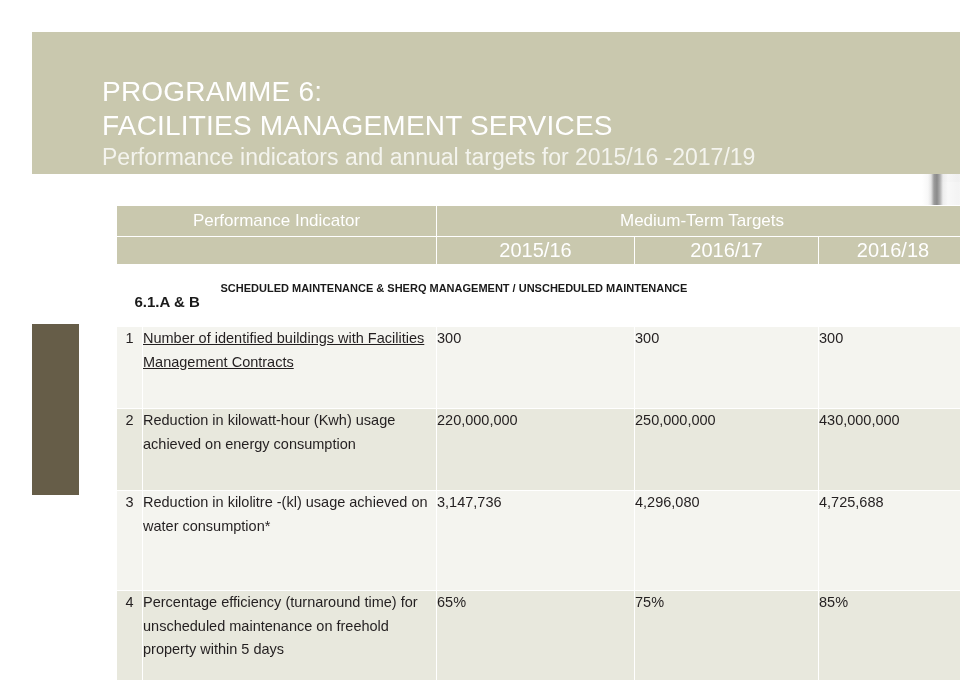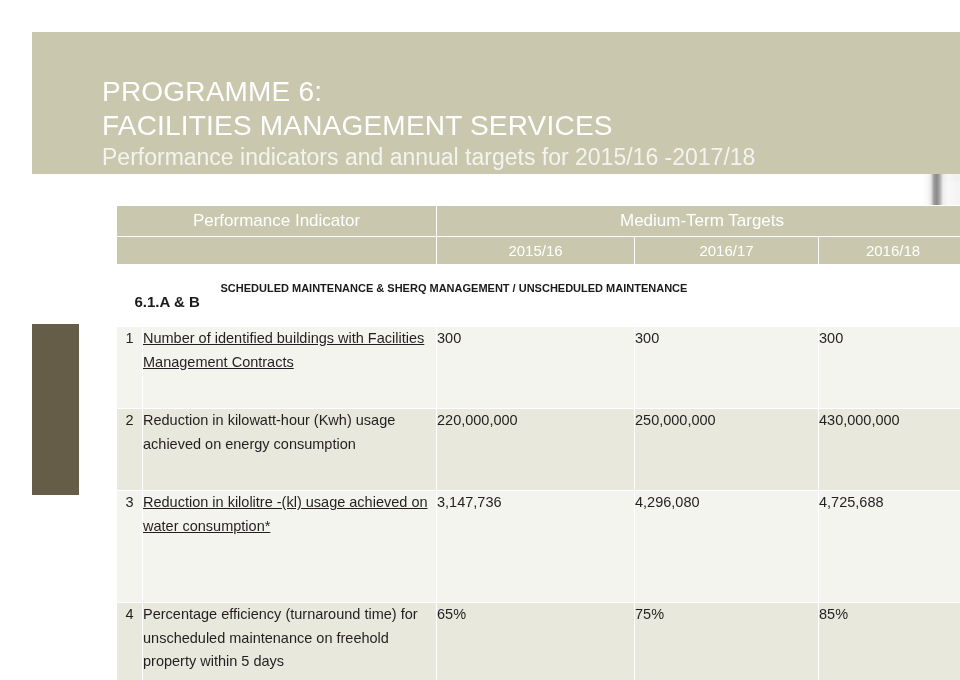--- a/index.html
+++ b/index.html
@@ -149,21 +149,21 @@
     font-size: 17px;
     font-weight: 400;
     text-align: center;
     height: 30px;
     line-height: 30px;
     border: 1px solid #ffffff;
   }
   .hdr-sub {
     background: #c9c8ae;
     color: #ffffff;
-    font-size: 15px;
+    font-size: 20px;
     font-weight: 400;
     text-align: center;
     height: 27px;
     line-height: 27px;
     border: 1px solid #ffffff;
   }
   .hdr-blank { background: #c9c8ae; border: 1px solid #ffffff; }
 
   
   tr.group-row td {
@@ -207,21 +207,21 @@
 
   <div class="bg-photo bg-topright"></div>
   <div class="bg-photo bg-right"></div>
   <div class="bg-photo bg-right-glass"></div>
   <div class="bg-photo bg-bottom"></div>
   <div class="bg-photo bg-bottom-dark"></div>
 
   <div class="title-band">
     <div class="title-line1">PROGRAMME 6:</div>
     <div class="title-line2">FACILITIES MANAGEMENT SERVICES</div>
-    <div class="subtitle">Performance indicators and annual targets for 2015/16 -2017/18</div>
+    <div class="subtitle">Performance indicators and annual targets for 2015/16 -2017/19</div>
   </div>
 
   <div class="accent-block"></div>
 
   <div class="tbl-wrap">
     <table class="pi">
       <colgroup>
         <col class="col-num">
           <col class="col-ind">
           <col class="col-y1">
@@ -264,21 +264,21 @@
         <tr class="row-b">
           <td class="cell num">2</td>
           <td class="cell" style="height:82px;">Reduction in kilowatt-hour (Kwh) usage  achieved on energy consumption</td>
           <td class="cell">220,000,000</td>
           <td class="cell">250,000,000</td>
           <td class="cell">430,000,000</td>
         </tr>
 
         <tr class="row-a">
           <td class="cell num">3</td>
-          <td class="cell" style="height:112px;text-decoration:underline;">Reduction in kilolitre -(kl) usage achieved on water consumption*</td>
+          <td class="cell" style="height:100px;">Reduction in kilolitre -(kl) usage achieved on water consumption*</td>
           <td class="cell">3,147,736</td>
           <td class="cell">4,296,080</td>
           <td class="cell">4,725,688</td>
         </tr>
 
         <tr class="row-b">
           <td class="cell num">4</td>
           <td class="cell" style="height:110px;">Percentage efficiency (turnaround time) for unscheduled maintenance on freehold property within 5 days</td>
           <td class="cell">65%</td>
           <td class="cell">75%</td>

